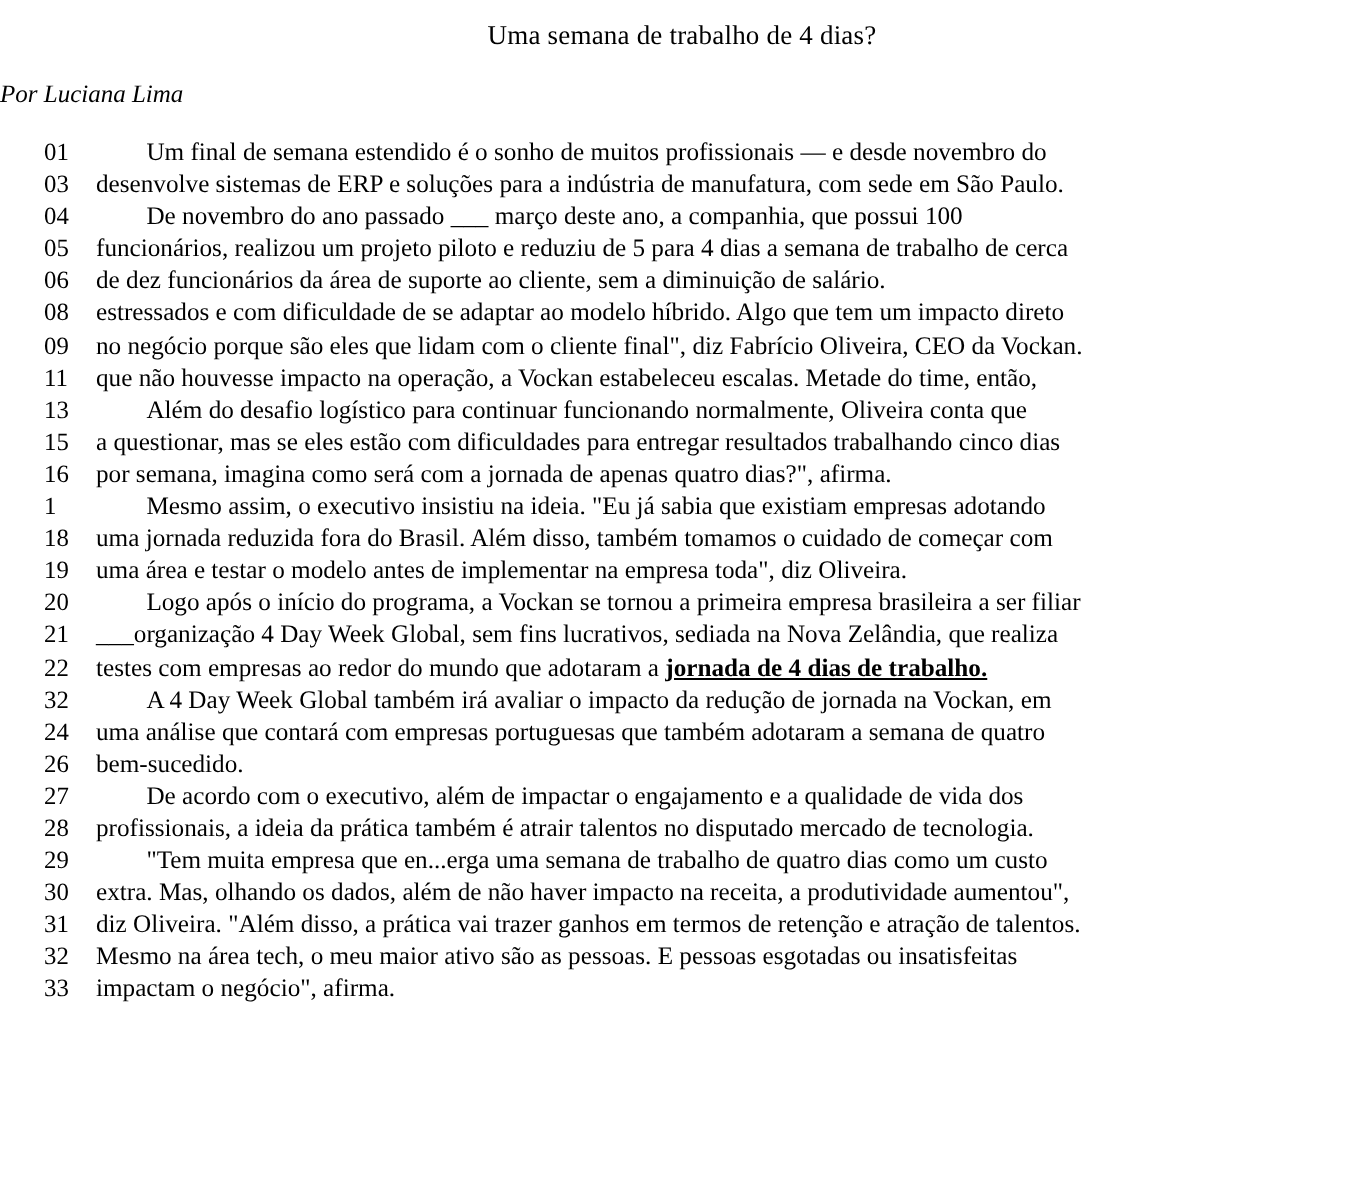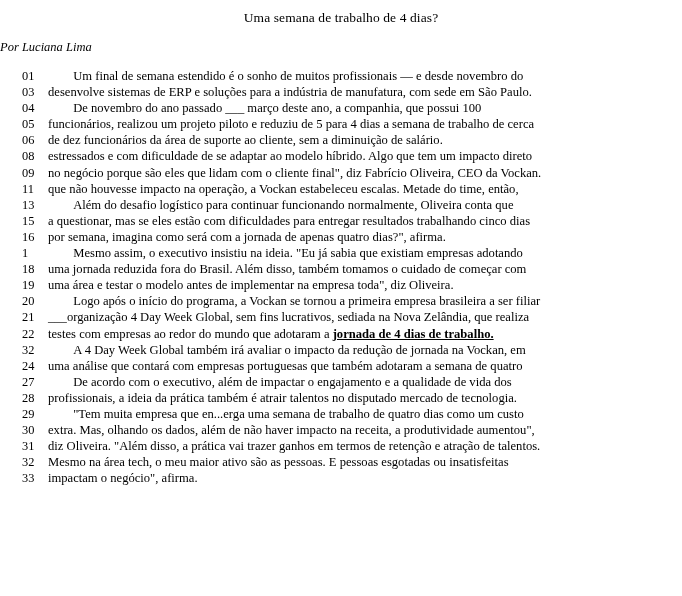--- a/index.html
+++ b/index.html
@@ -85,20 +85,21 @@
       <div class="line"><span class="lnum">15</span><span class="ltext">a questionar, mas se eles estão com dificuldades para entregar resultados trabalhando cinco dias</span></div>
       <div class="line"><span class="lnum">16</span><span class="ltext">por semana, imagina como será com a jornada de apenas quatro dias?", afirma.</span></div>
       <div class="line"><span class="lnum">1</span><span class="ltext">        Mesmo assim, o executivo insistiu na ideia. "Eu já sabia que existiam empresas adotando</span></div>
       <div class="line"><span class="lnum">18</span><span class="ltext">uma jornada reduzida fora do Brasil. Além disso, também tomamos o cuidado de começar com</span></div>
       <div class="line"><span class="lnum">19</span><span class="ltext">uma área e testar o modelo antes de implementar na empresa toda", diz Oliveira.</span></div>
       <div class="line"><span class="lnum">20</span><span class="ltext">        Logo após o início do programa, a Vockan se tornou a primeira empresa brasileira a ser filiar</span></div>
       <div class="line"><span class="lnum">21</span><span class="ltext">___organização 4 Day Week Global, sem fins lucrativos, sediada na Nova Zelândia, que realiza</span></div>
       <div class="line"><span class="lnum">22</span><span class="ltext">testes com empresas ao redor do mundo que adotaram a <b>jornada de 4 dias de trabalho.</b></span></div>
       <div class="line"><span class="lnum">32</span><span class="ltext">        A 4 Day Week Global também irá avaliar o impacto da redução de jornada na Vockan, em</span></div>
       <div class="line"><span class="lnum">24</span><span class="ltext">uma análise que contará com empresas portuguesas que também adotaram a semana de quatro</span></div>
+      <div class="line"><span class="lnum">26</span><span class="ltext">bem-sucedido.</span></div>
       <div class="line"><span class="lnum">27</span><span class="ltext">        De acordo com o executivo, além de impactar o engajamento e a qualidade de vida dos</span></div>
       <div class="line"><span class="lnum">28</span><span class="ltext">profissionais, a ideia da prática também é atrair talentos no disputado mercado de tecnologia.</span></div>
       <div class="line"><span class="lnum">29</span><span class="ltext">        "Tem muita empresa que en...erga uma semana de trabalho de quatro dias como um custo</span></div>
       <div class="line"><span class="lnum">30</span><span class="ltext">extra. Mas, olhando os dados, além de não haver impacto na receita, a produtividade aumentou",</span></div>
       <div class="line"><span class="lnum">31</span><span class="ltext">diz Oliveira. "Além disso, a prática vai trazer ganhos em termos de retenção e atração de talentos.</span></div>
       <div class="line"><span class="lnum">32</span><span class="ltext">Mesmo na área tech, o meu maior ativo são as pessoas. E pessoas esgotadas ou insatisfeitas</span></div>
       <div class="line"><span class="lnum">33</span><span class="ltext">impactam o negócio", afirma.</span></div>
     </div>
 
 </div>

